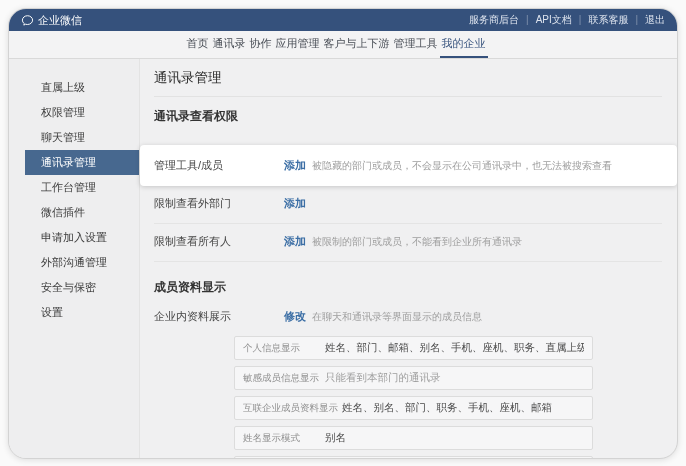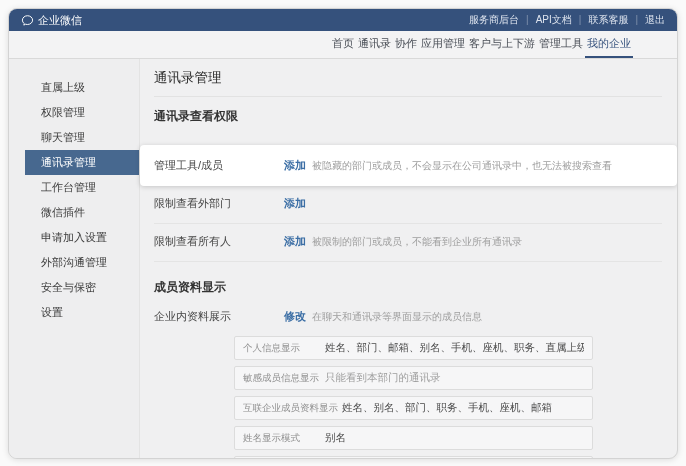--- a/index.html
+++ b/index.html
@@ -4,38 +4,38 @@
 <style>
   * { box-sizing: border-box; margin: 0; padding: 0; }
   html,body { width:686px; height:466px; }
   body {
     background:#fafafa;
     font-family:"Liberation Sans","DejaVu Sans",sans-serif;
     position:relative; overflow:hidden;
   }
   .window {
     position:absolute; left:8px; top:8px; width:670px; height:451px;
-    background:#f0f0f1; border:1px solid #d3d3d3; border-radius:9px;
+    background:#f0f0f1; border:1px solid #d3d3d3; border-radius:18px;
     overflow:hidden; box-shadow:0 1px 6px rgba(0,0,0,.12);
     display:flex; flex-direction:column;
   }
   
   .topbar {
     height:22px; flex-shrink:0; background:#35517c;
     display:flex; align-items:center; padding:0 12px;
   }
   .logo { display:flex; align-items:center; gap:4px; color:#fff; font-size:11px; }
   .logo svg { display:block; }
   .topbar-links { margin-left:auto; display:flex; align-items:center; color:#dfe5ef; font-size:10px; }
   .topbar-link { cursor:pointer; white-space:nowrap; }
   .topbar-link:not(:last-of-type)::after { content:"|"; color:rgba(255,255,255,.35); margin:0 7px; }
   
   .nav {
     height:28px; flex-shrink:0; background:#f3f3f4; border-bottom:1px solid #d9d9d9;
-    display:flex; align-items:stretch; justify-content:flex-end;
+    display:flex; align-items:stretch; justify-content:center;
     padding:0 44px 0 30px;
   }
   .tab {
     font-size:11px; color:#4a4f57; display:flex; align-items:center;
     padding:0 2px; border-bottom:2px solid transparent; cursor:pointer; white-space:nowrap;
   }
   .tab.active { color:#35517c; border-bottom-color:#35517c; }
   
   .bodyrow { flex:1; display:flex; min-height:0; }
   .sidebar {

